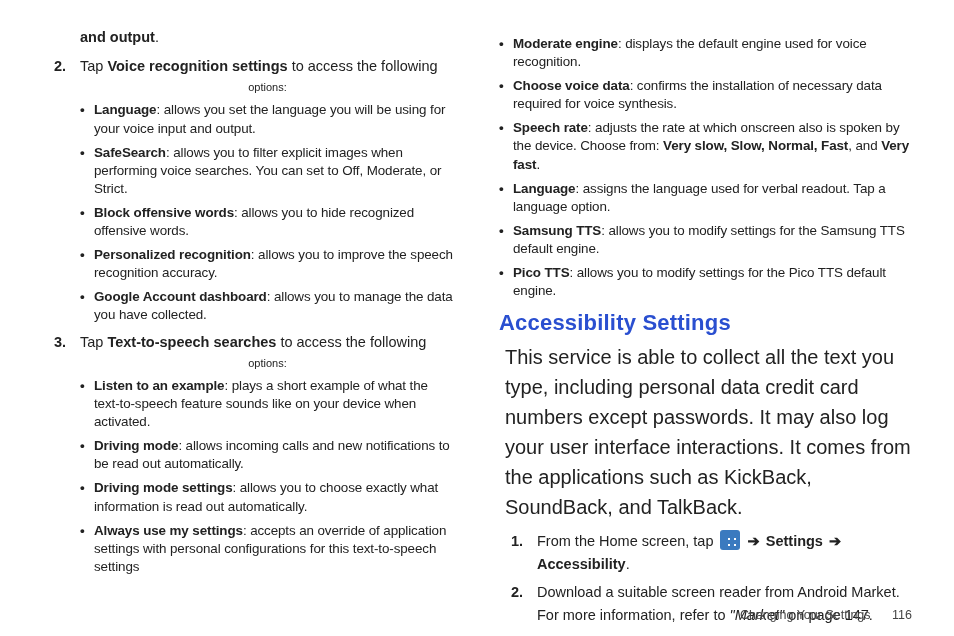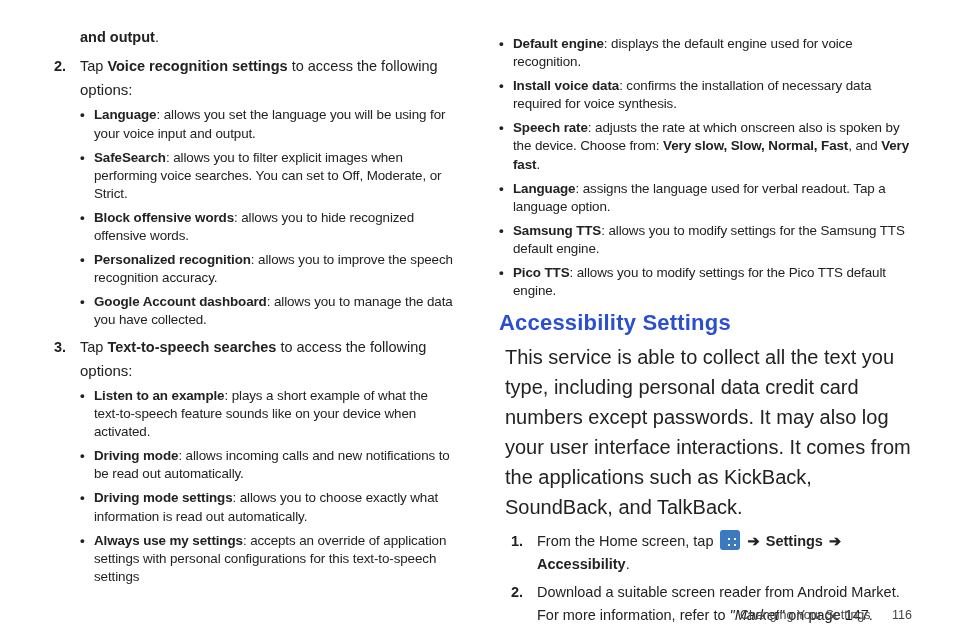--- a/index.html
+++ b/index.html
@@ -40,21 +40,22 @@
   .numstep .num {
     font-weight: bold;
     width: 26px;
     flex: none;
   }
   .numstep .body { flex: 1; }
   .numstep .body .b { font-weight: bold; }
 
   .opts-word {
     margin: 4px 0 8px 38px;
-    font-size: 15px;
+    font-size: 11px;
+    text-align: center;
   }
 
   .bullets {
     margin: 0 0 0 38px;
   }
   .bullet {
     display: flex;
     font-size: 13.4px;
     line-height: 1.35;
     margin: 6px 0;
@@ -196,25 +197,25 @@
     </div>
 
   </div>
 
   <div class="col right">
 
 
     <div class="bullets" style="margin-left:0;">
       <div class="bullet">
           <span class="dot">•</span>
-          <span class="btxt"><span class="b">Default engine</span><span>: displays the default engine used for voice recognition.</span></span>
-        </div>
-      <div class="bullet">
-          <span class="dot">•</span>
-          <span class="btxt"><span class="b">Install voice data</span><span>: confirms the installation of necessary data required for voice synthesis.</span></span>
+          <span class="btxt"><span class="b">Moderate engine</span><span>: displays the default engine used for voice recognition.</span></span>
+        </div>
+      <div class="bullet">
+          <span class="dot">•</span>
+          <span class="btxt"><span class="b">Choose voice data</span><span>: confirms the installation of necessary data required for voice synthesis.</span></span>
         </div>
       <div class="bullet">
           <span class="dot">•</span>
           <span class="btxt"><span class="b">Speech rate</span><span>: adjusts the rate at which onscreen also is spoken by the device. Choose from: </span><span class="b">Very slow, Slow, Normal, Fast</span><span>, and </span><span class="b">Very fast</span><span>.</span></span>
         </div>
       <div class="bullet">
           <span class="dot">•</span>
           <span class="btxt"><span class="b">Language</span><span>: assigns the language used for verbal readout. Tap a language option.</span></span>
         </div>
       <div class="bullet">

